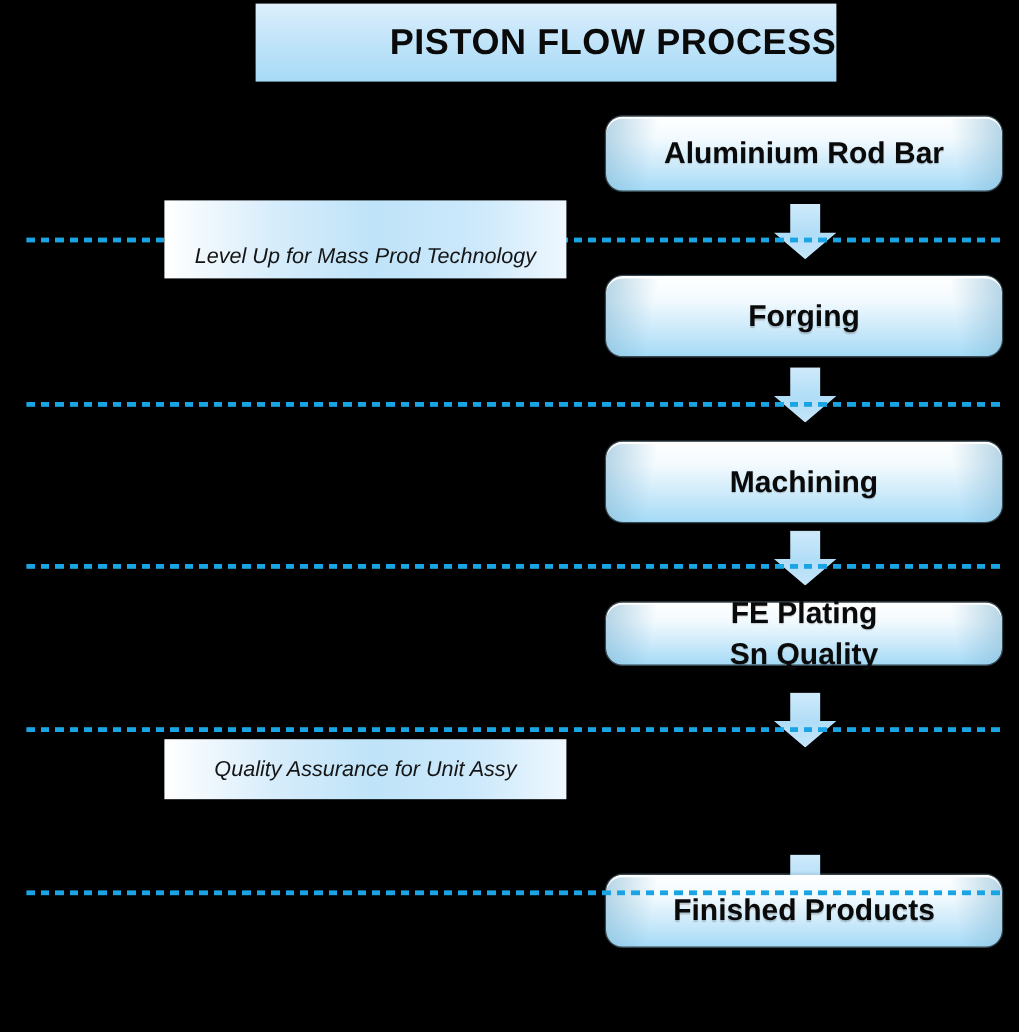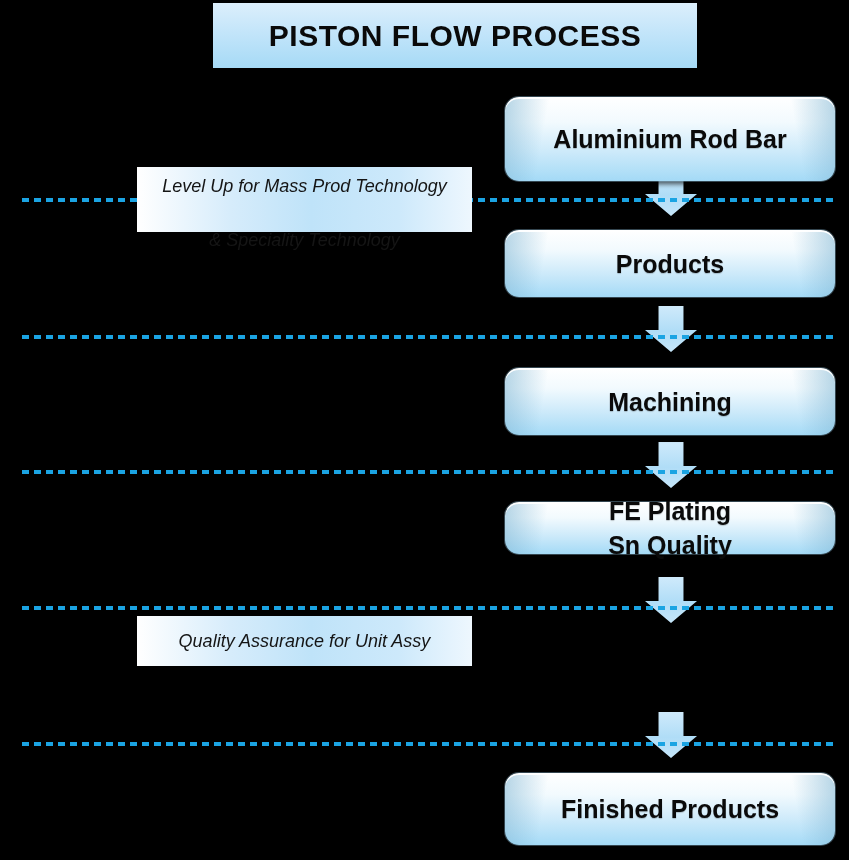--- a/index.html
+++ b/index.html
@@ -15,21 +15,21 @@
     background: #000;
     overflow: hidden;
   }
 
   
   .title-box {
     position: absolute;
     left: 213px; top: 3px;
     width: 484px; height: 65px;
     background: linear-gradient(180deg, #dceffc 0%, #c3e5fa 45%, #a6daf6 100%);
-    display: flex; align-items: center; justify-content: center;
+    display: flex; align-items: center; justify-content: flex-end;
     z-index: 1;
   }
   .title-box span {
     font-size: 30px;
     font-weight: bold;
     color: #0a0a0a;
     letter-spacing: 0.5px;
   }
 
   
@@ -118,43 +118,42 @@
   <div class="dotline" style="top:470px"></div>
   <div class="dotline" style="top:606px"></div>
   <div class="dotline" style="top:742px"></div>
 
   <div class="arrow" style="top:170px"></div>
   <div class="arrow" style="top:306px"></div>
   <div class="arrow" style="top:442px"></div>
   <div class="arrow" style="top:577px"></div>
   <div class="arrow" style="top:712px"></div>
 
-  <div class="step" style="top:97px; height:84px">
+  <div class="step" style="top:97px; height:62px">
     <span>Aluminium Rod Bar</span>
     <span></span>
   </div>
   <div class="step" style="top:230px; height:67px">
-    <span>Products</span>
+    <span>Forging</span>
     <span></span>
   </div>
   <div class="step" style="top:368px; height:67px">
     <span>Machining</span>
     <span></span>
   </div>
   <div class="step" style="top:502px; height:52px">
     <span>FE Plating</span>
     <span>Sn Quality</span>
   </div>
-  <div class="step" style="top:773px; height:72px">
+  <div class="step" style="top:729px; height:60px">
     <span>Finished Products</span>
     <span></span>
   </div>
 
   <div class="annotation" style="top:167px; height:65px">
     <span>Level Up for Mass Prod Technology</span>
-    <span>&amp; Speciality Technology</span>
   </div>
   <div class="annotation" style="top:616px; height:50px">
     <span>Quality Assurance for Unit Assy</span>
     <span></span>
   </div>
 
 </div>
 
 </body></html>

